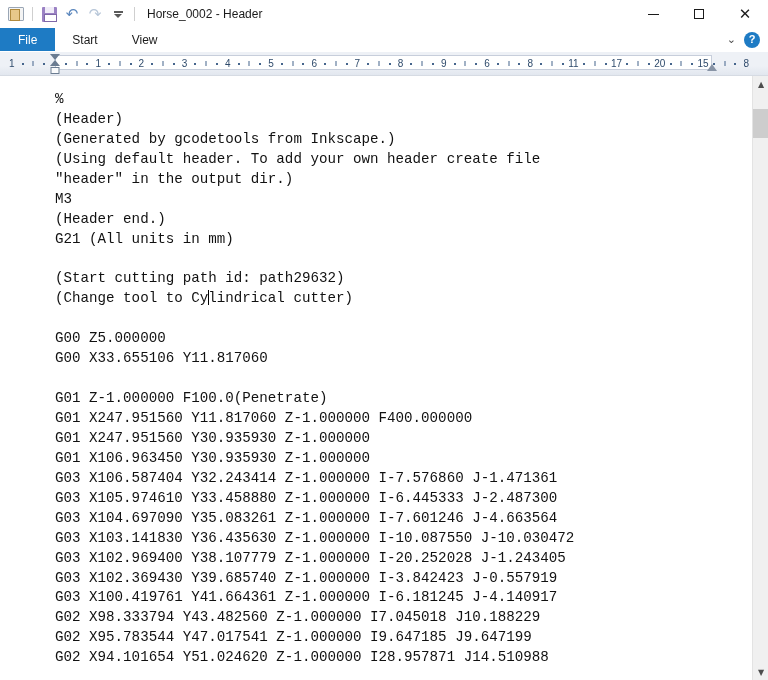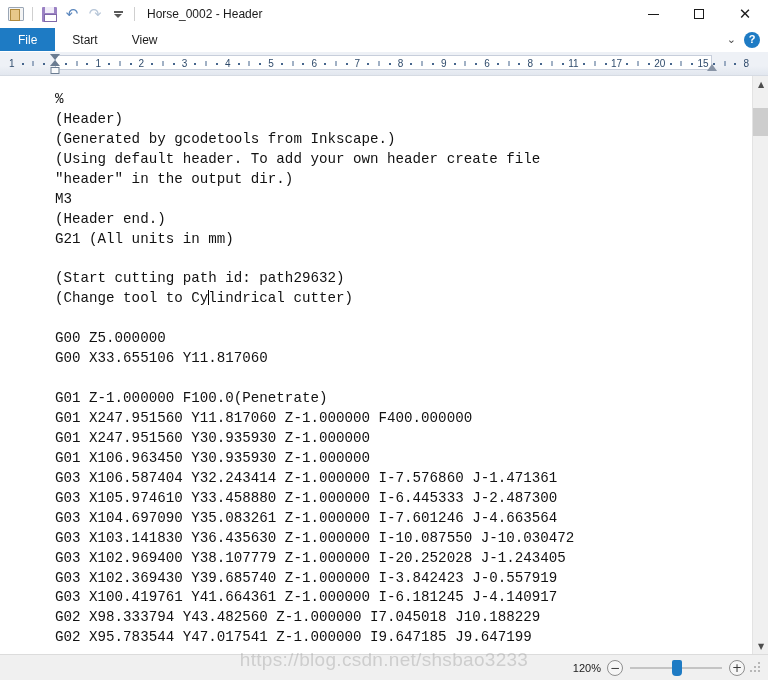--- a/index.html
+++ b/index.html
@@ -501,33 +501,13 @@
     <div class="vscroll">
       <div class="sb-arrow">▲</div>
       <div class="sb-track">
         <div class="sb-thumb" id="sb-thumb" style="top: 3%; height: 5%;"></div>
       </div>
       <div class="sb-arrow">▼</div>
     </div>
     <div class="bottom-fade"></div>
   </div>
 
-  <div class="statusbar">
-    <div class="watermark">
-      <span>https://blog.csdn.net/shsbao3233</span>
-    </div>
-    <span class="zoom-label">120%</span>
-    <span class="zoom-btn">−</span>
-    <div class="zoom-slider">
-      <div class="zoom-rail"></div>
-      <div class="zoom-thumb" id="zoom-thumb" style="left: 46%;"></div>
-    </div>
-    <span class="zoom-btn">+</span>
-    <div class="grip">
-      <i style="left:8px;top:0"></i>
-      <i style="left:4px;top:4px"></i>
-        <i style="left:8px;top:4px"></i>
-      <i style="left:0;top:8px"></i>
-        <i style="left:4px;top:8px"></i>
-        <i style="left:8px;top:8px"></i>
-    </div>
-  </div>
 </div>
 
 </body></html>

